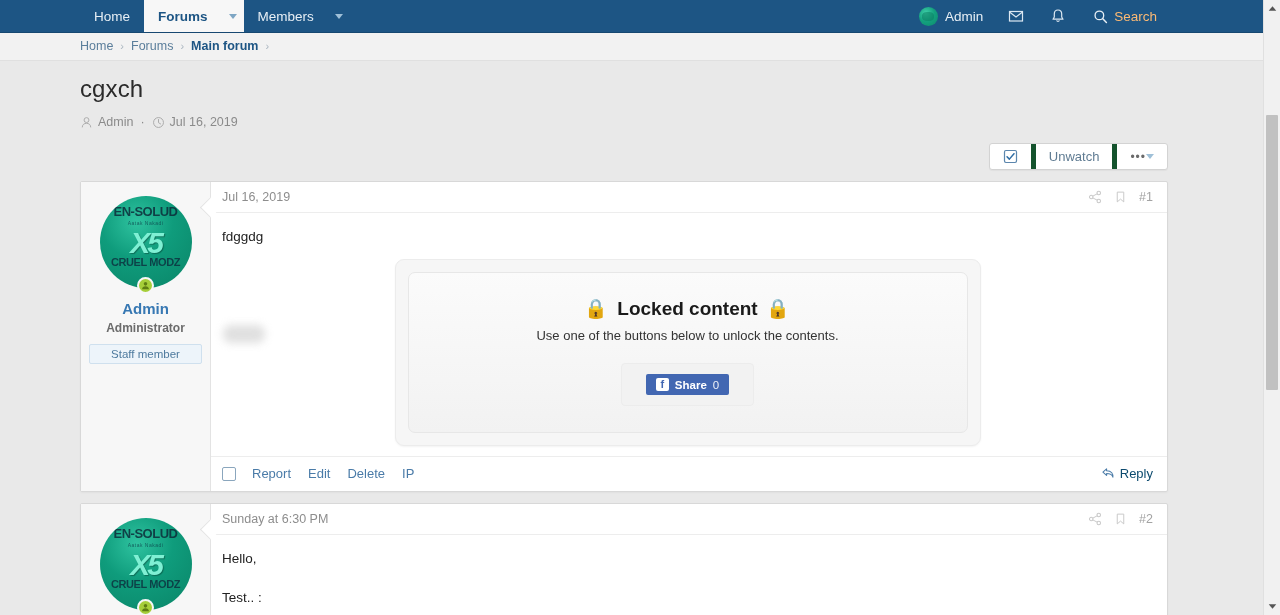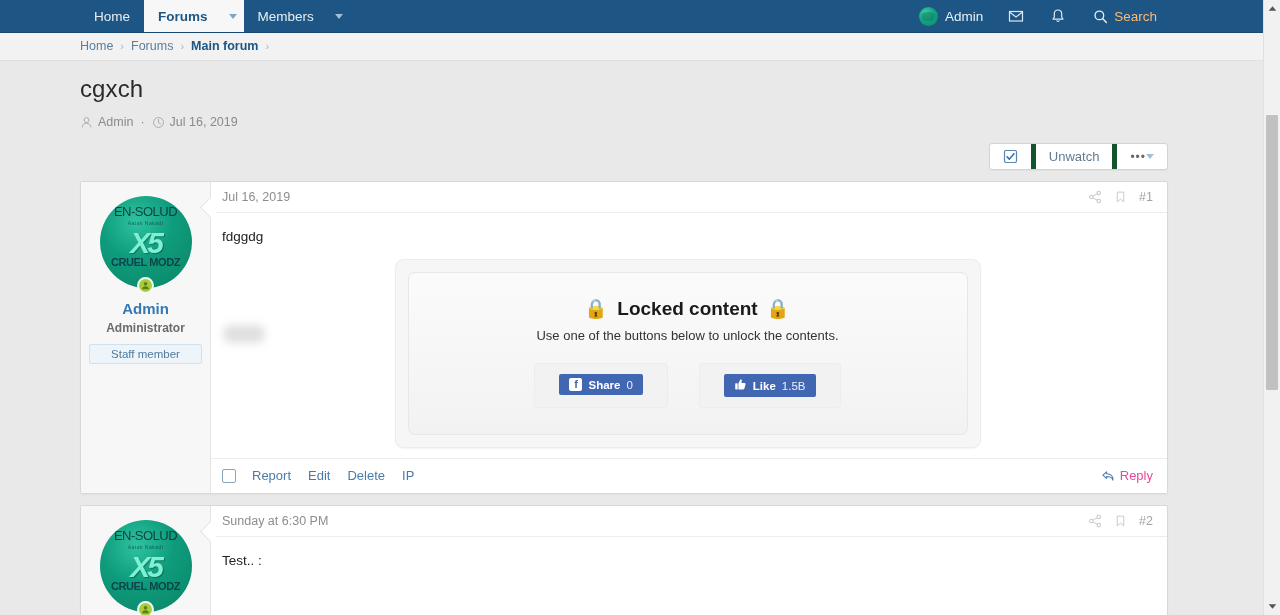--- a/index.html
+++ b/index.html
@@ -157,21 +157,21 @@
     border-radius: 50%;
     margin: 0 auto;
     position: relative;
     background: radial-gradient(circle at 40% 28%, #2fc3a0 0%, #0f9c7c 42%, #0a8467 100%);
     overflow: hidden;
     cursor: pointer;
   }
   .av-top {
     position: absolute; top: 8px; left: 0; right: 0;
     text-align: center;
-    font-size: 13px; font-weight: normal;
+    font-size: 13px; font-weight: bold;
     color: #0d2d3a;
     letter-spacing: -.5px;
     white-space: nowrap;
     opacity: .85;
   }
   .av-sub {
     position: absolute; top: 24px; left: 0; right: 0;
     text-align: center; font-size: 5px; color: #0a3642; opacity: .7;
     letter-spacing: .5px;
   }
@@ -298,21 +298,21 @@
   }
   .foot-check {
     width: 14px; height: 14px;
     border: 1px solid #8aa6bd;
     border-radius: 2px;
     margin-right: 16px;
     cursor: pointer;
     background: #fff;
   }
   .foot-link { color: #4a7ba8; margin-right: 17px; cursor: pointer; }
-  .foot-right { margin-left: auto; display: flex; align-items: center; gap: 5px; color: #ec4899; cursor: pointer; }
+  .foot-right { margin-left: auto; display: flex; gap: 5px; color: #0c4a6e; cursor: pointer; }
 
   
   .sbar {
     position: absolute; top: 0; right: 0;
     width: 17px; height: 615px;
     background: #f1f1f1;
     border-left: 1px solid #e0e0e0;
   }
   .sbar-arrow {
     height: 17px; display: flex; align-items: center; justify-content: center;
@@ -484,33 +484,20 @@
               <div class="locked-btns">
 
                 <div class="fb-pad">
                   <span class="fb-btn">
                     <span class="fb-glyph">f</span>
                     <span>Share</span>
                     <span class="fb-count">0</span>
                   </span>
                 </div>
 
-                <div class="fb-pad">
-                  <span class="fb-btn">
-                    <span>
-                      <svg width="13" height="13" viewBox="0 0 16 16">
-                        <path d="M5.4 6.8 L8 1.6 C9.3 1.6 9.9 2.6 9.6 3.9 L9.1 6 L13 6 C14 6 14.5 6.9 14.2 7.8
-                                 L12.8 13 C12.6 13.8 12 14.2 11.2 14.2 L5.4 14.2 Z" fill="#fff"></path>
-                        <rect x="1.5" y="6.6" width="3" height="7.6" rx="0.6" fill="#fff"></rect>
-                      </svg>
-                    </span>
-                    <span>Like</span>
-                    <span class="fb-count">1.5B</span>
-                  </span>
-                </div>
 
               </div>
             </div>
           </div>
         </div>
 
         <div class="post-foot">
           <span class="foot-check"></span>
           <span class="foot-link">Report</span>
           <span class="foot-link">Edit</span>
@@ -558,20 +545,21 @@
             </svg>
             <svg width="13" height="14" viewBox="0 0 16 16">
               <path d="M4 2 L12 2 L12 14 L8 10.6 L4 14 Z" fill="none" stroke="#9b9b9b" stroke-width="1.2" stroke-linejoin="round"></path>
             </svg>
             <span class="post-num">#2</span>
           </span>
         </div>
 
         <div class="post-body">
           <div class="post-text">
+            <p>Hello,</p>
             <p>Test.. :</p>
           </div>
 
         </div>
       </div>
     </div>
 
   </div>
 </div>
 

